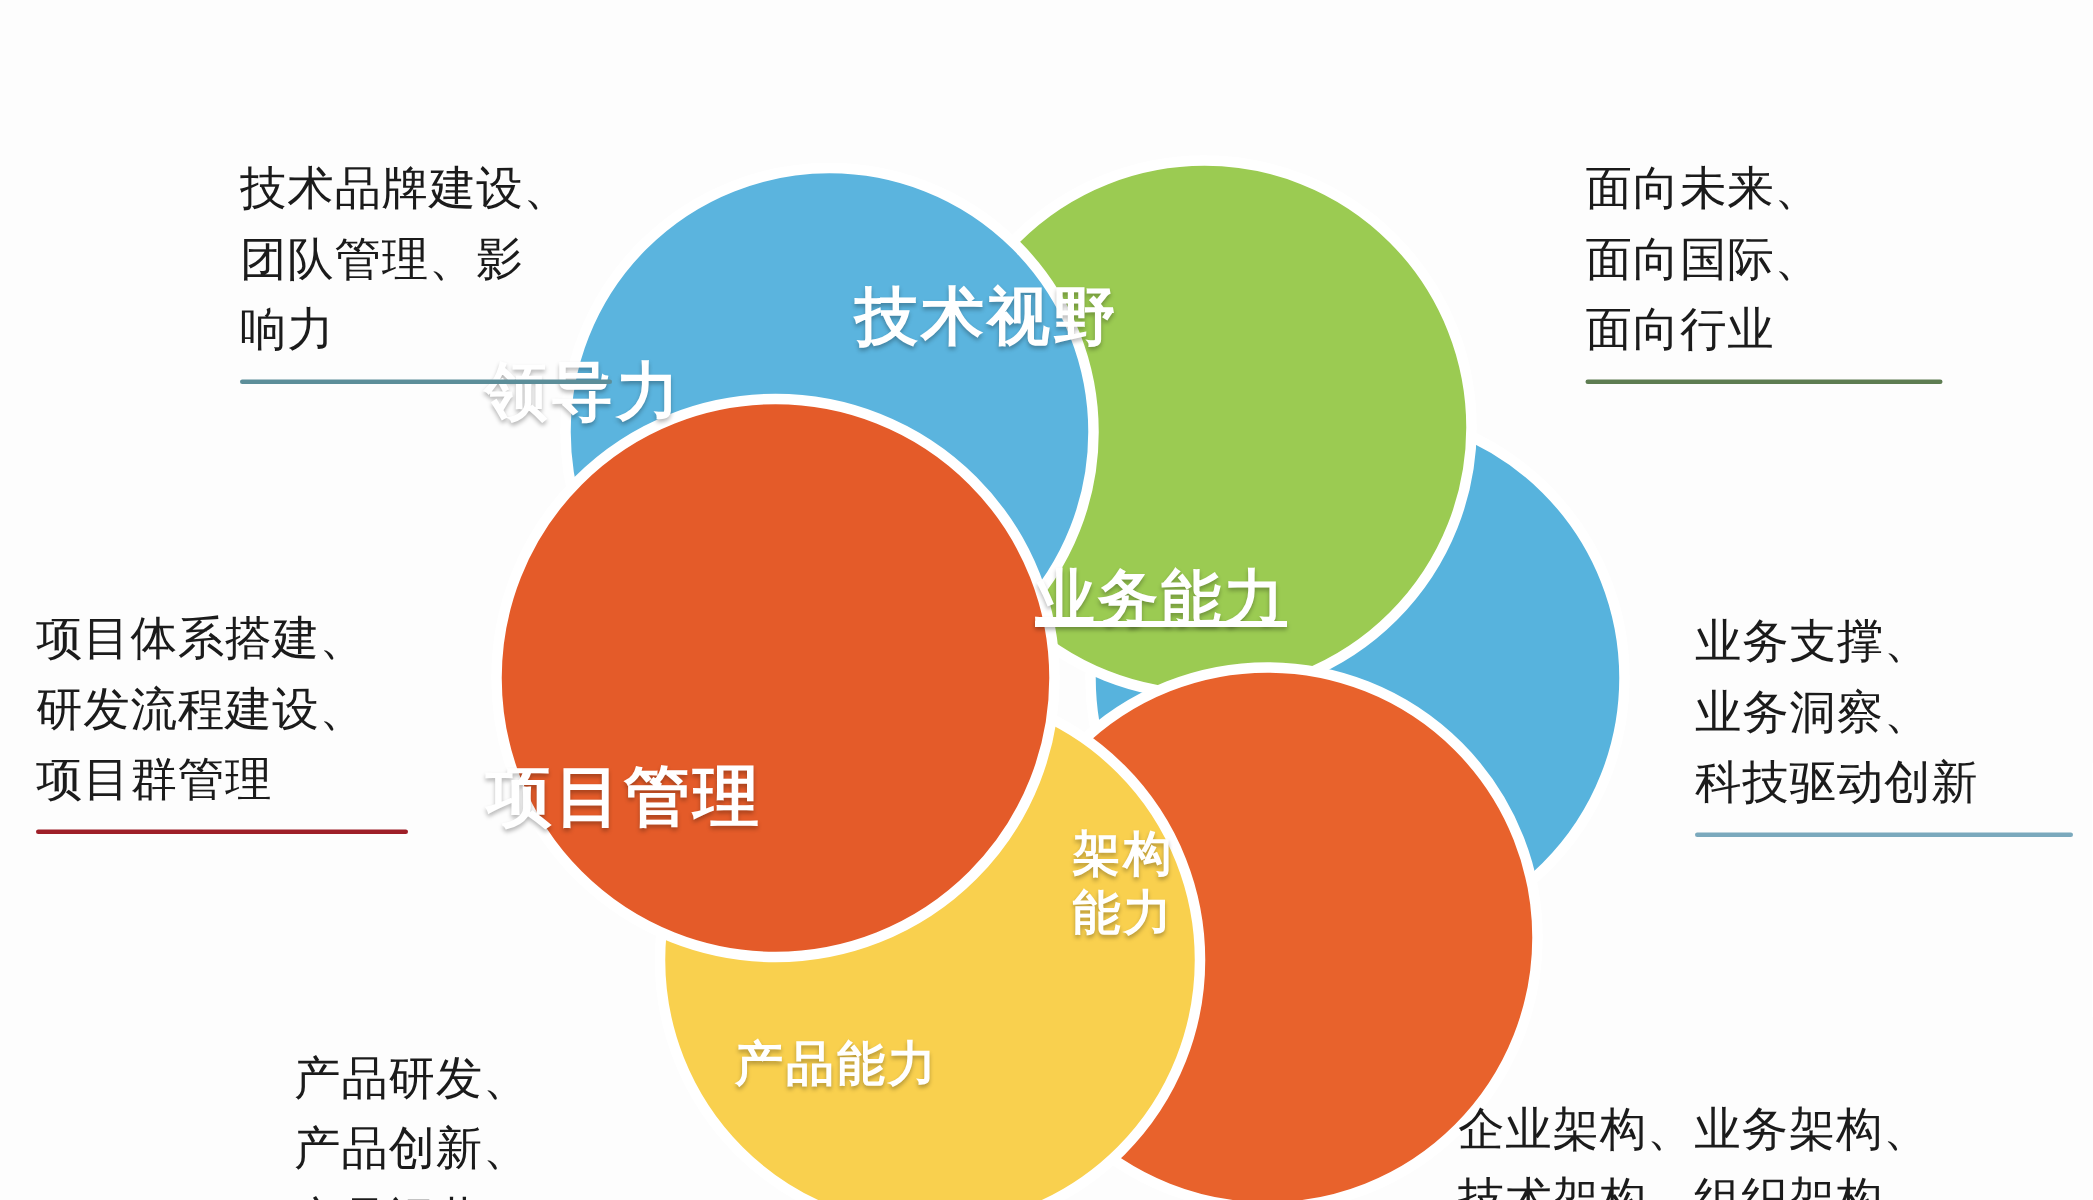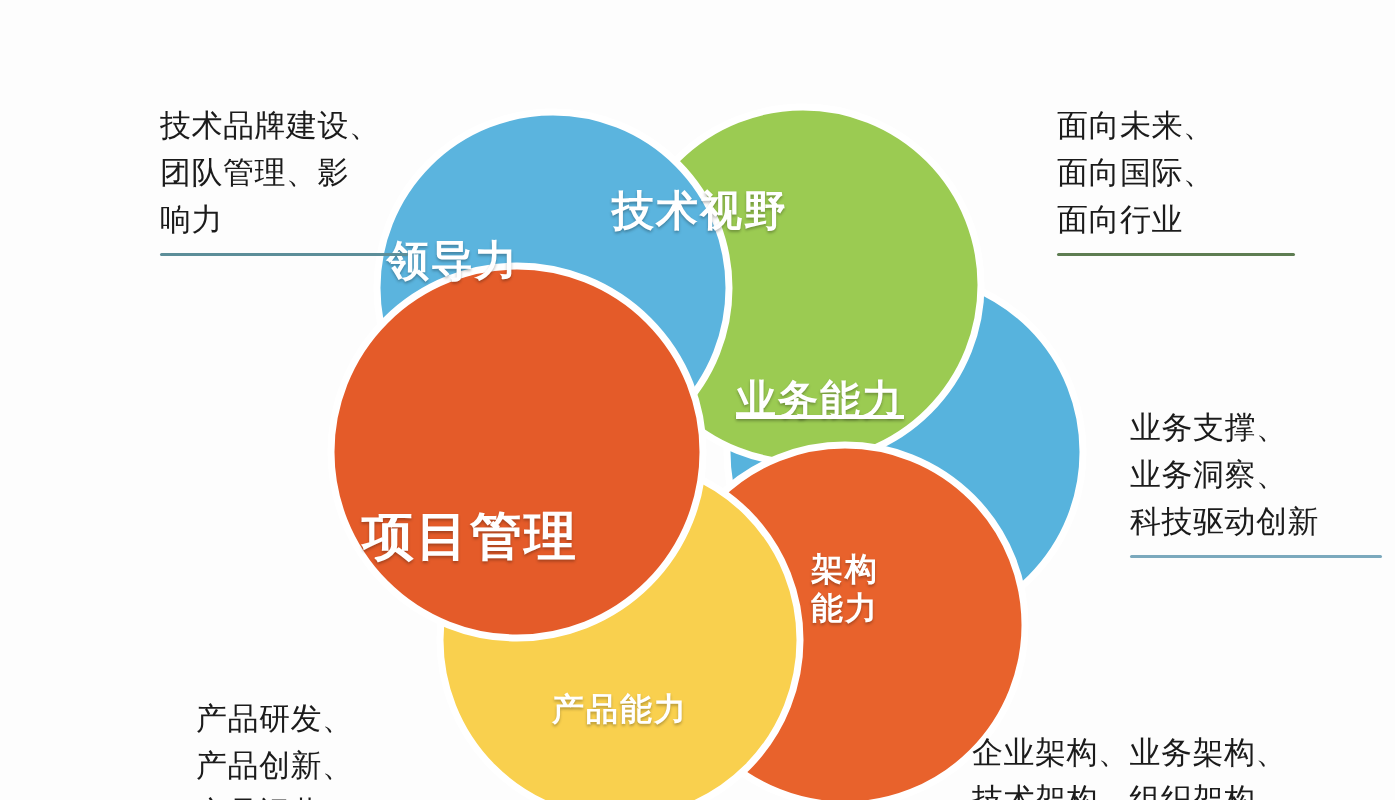--- a/index.html
+++ b/index.html
@@ -27,21 +27,21 @@
     height: 800px;
   }
 
   
   .petal-label {
     position: absolute;
     color: #ffffff;
     font-weight: 700;
     letter-spacing: 2px;
     white-space: pre-line;
-    text-align: center;
+    text-align: left;
     line-height: 1.22;
     text-shadow: 0 2px 3px rgba(0,0,0,0.28);
     pointer-events: none;
   }
 
   
   .note {
     position: absolute;
     color: #1b1b1b;
     font-size: 31px;
@@ -73,37 +73,43 @@
       </g>
   </svg>
 
   <div id="petal-labels">
       <div class="petal-label" style="font-size: 42px; left: 323px; top: 235px; width: 260px;">领导力</div>
       <div class="petal-label" style="font-size: 42px; left: 570px; top: 185px; width: 260px;">技术视野</div>
       <div class="petal-label" style="font-size: 40px; left: 690px; top: 375px; width: 260px; text-decoration: underline;">业务能力</div>
       <div class="petal-label" style="font-size: 32px; left: 715px; top: 550px; width: 260px;">架构
 能力</div>
       <div class="petal-label" style="font-size: 32px; left: 490px; top: 690px; width: 260px;">产品能力</div>
-      <div class="petal-label" style="font-size: 52px; left: 340px; top: 505px; width: 260px;">项目管理</div>
+      <div class="petal-label" style="font-size: 44px; left: 324px; top: 505px; width: 260px;">项目管理</div>
     </div>
 
   <div class="note" style="left:1057px; top:55px; width:248px;">
     <span>面向未来、
 面向国际、
 面向行业</span>
     <span class="rule" style="background: rgb(94, 125, 82); width: 238px;"></span>
   </div>
 
   <div class="note" style="left:160px; top:55px; width:250px;">
     <span>技术品牌建设、
 团队管理、影
 响力</span>
     <span class="rule" style="background: rgb(92, 142, 153); width: 248px;"></span>
   </div>
 
+  <div class="note" style="left:24px; top:355px; width:268px;">
+    <span>项目体系搭建、
+研发流程建设、
+项目群管理</span>
+    <span class="rule" style="background: rgb(158, 31, 40); width: 248px;"></span>
+  </div>
 
   <div class="note" style="left:1130px; top:357px; width:262px;">
     <span>业务支撑、
 业务洞察、
 科技驱动创新</span>
     <span class="rule" style="background: rgb(123, 169, 189); width: 252px;"></span>
   </div>
 
   <div class="note" style="left:196px; top:648px; width:220px;">
     <span>产品研发、

